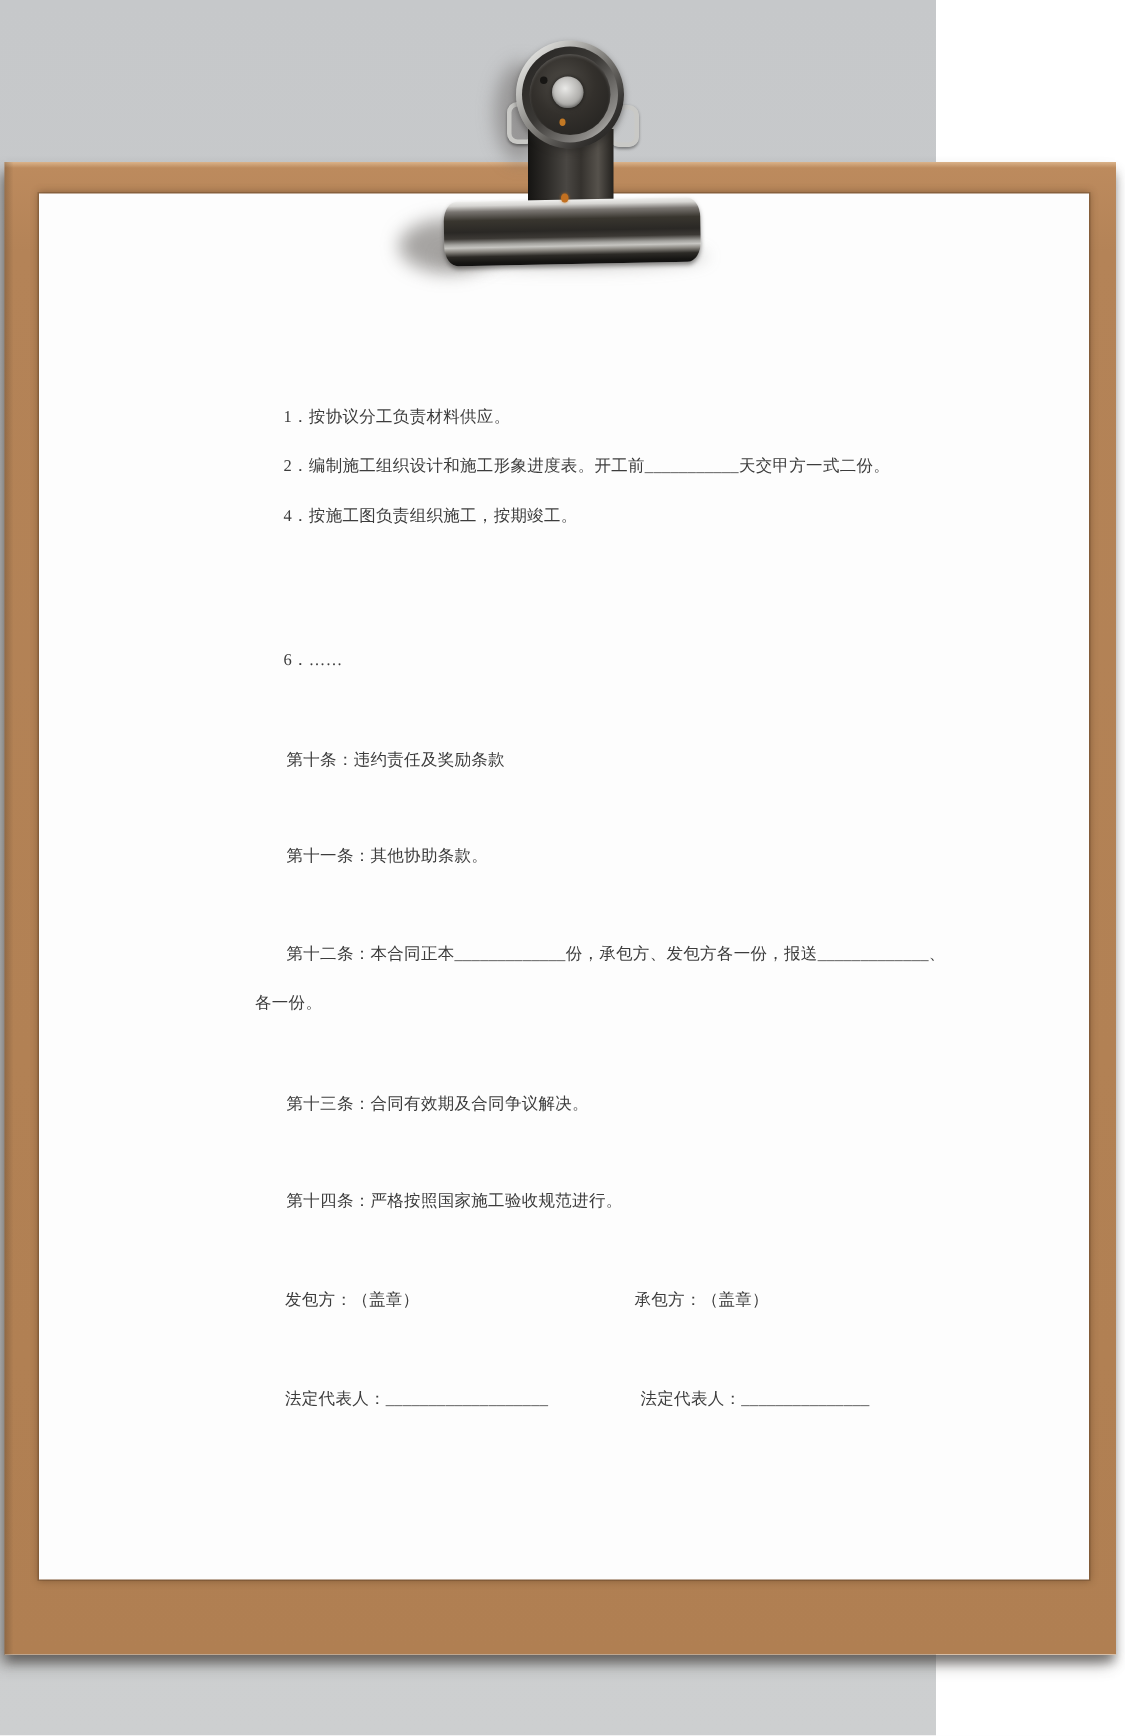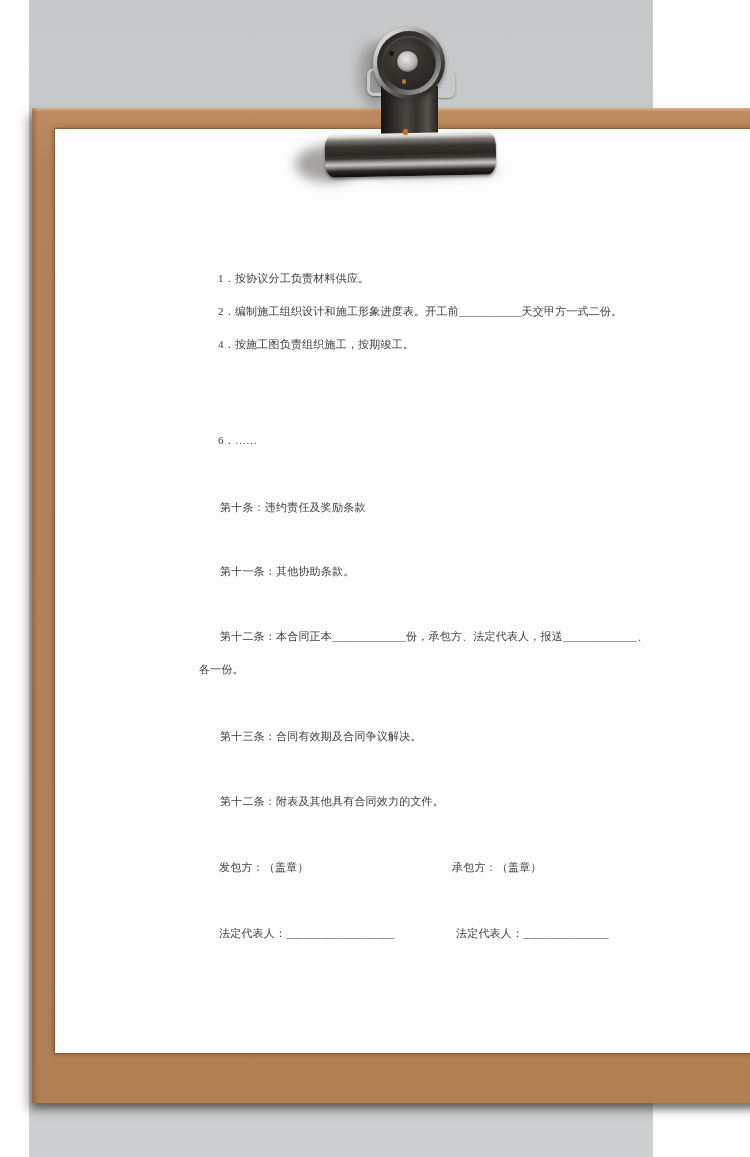--- a/index.html
+++ b/index.html
@@ -3,21 +3,20 @@
 <meta charset="utf-8">
 <style>
   html,body{margin:0;padding:0;}
   body{
     width:750px;height:1157px;overflow:hidden;
     font-family:"Liberation Serif","DejaVu Serif",serif;
   }
   #scene{
     position:relative;width:624px;height:1157px;
     background:linear-gradient(180deg,#c6c8ca 0%,#c9cbcd 45%,#cdcfd0 100%);
-    margin-left:29px;
   }
   
   .board{
     position:absolute;left:3px;top:108px;width:741px;height:995px;
     background:linear-gradient(180deg,#c austin 0,#b48357);
     background:linear-gradient(180deg,#bd8b5e 0%,#b48357 6%,#b28154 60%,#b07f52 100%);
     box-shadow:0 6px 7px -1px rgba(52,50,48,.55),
                -5px 7px 10px rgba(75,71,67,.38);
   }
   .board::before{ 
@@ -118,24 +117,24 @@
   <div class="board"></div>
 
   <div class="paper">
     <div class="doc-line" style="left:163px;top:142px">1．按协议分工负责材料供应。</div>
     <div class="doc-line" style="left:163px;top:175px">2．编制施工组织设计和施工形象进度表。开工前___________天交甲方一式二份。</div>
     <div class="doc-line" style="left:163px;top:208px">4．按施工图负责组织施工，按期竣工。</div>
     <div class="doc-line" style="left:163px;top:304px">6．……</div>
 
     <div class="doc-line" style="left:165px;top:371px">第十条：违约责任及奖励条款</div>
     <div class="doc-line" style="left:165px;top:435px">第十一条：其他协助条款。</div>
-    <div class="doc-line" style="left:165px;top:500px">第十二条：本合同正本_____________份，承包方、法定代表人，报送_____________、</div>
+    <div class="doc-line" style="left:165px;top:500px">第十二条：本合同正本_____________份，承包方、发包方各一份，报送_____________、</div>
     <div class="doc-line" style="left:144px;top:533px">各一份。</div>
     <div class="doc-line" style="left:165px;top:600px">第十三条：合同有效期及合同争议解决。</div>
-    <div class="doc-line" style="left:165px;top:665px">第十二条：附表及其他具有合同效力的文件。</div>
+    <div class="doc-line" style="left:165px;top:665px">第十四条：严格按照国家施工验收规范进行。</div>
 
     <div class="doc-line" style="left:0;top:730px;width:700px">
       <span class="sig-span" style="left:164px">发包方：（盖章）</span>
       <span class="sig-span" style="left:397px">承包方：（盖章）</span>
     </div>
     <div class="doc-line" style="left:0;top:796px;width:700px">
       <span class="sig-span" style="left:164px">法定代表人：___________________</span>
       <span class="sig-span" style="left:401px">法定代表人：_______________</span>
     </div>
   </div>

